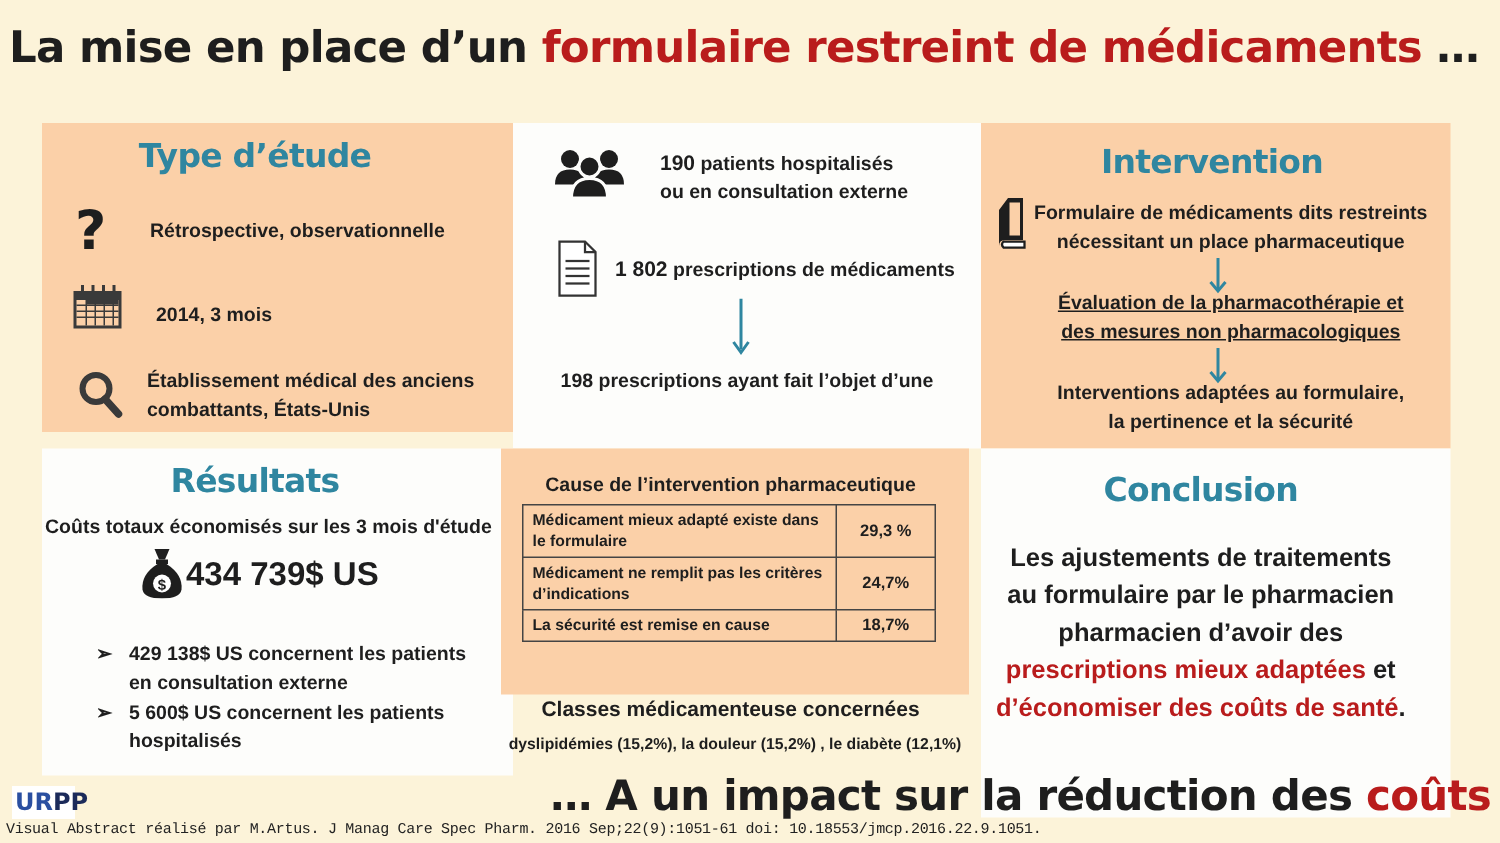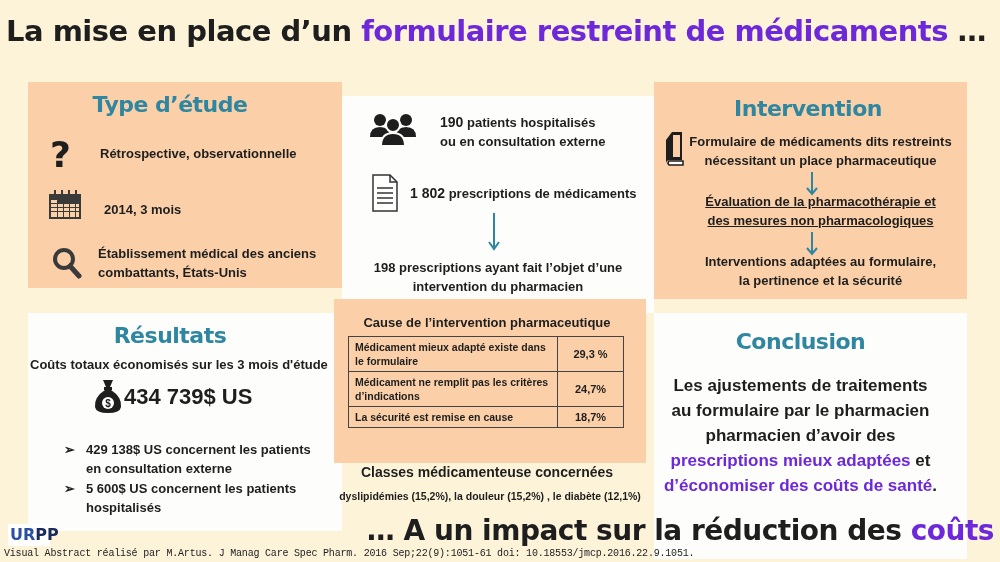--- a/index.html
+++ b/index.html
@@ -9,24 +9,24 @@
     font-family: "Liberation Sans", sans-serif;
     color: #1e1e1e;
     position: relative;
   }
   .title {
     position: absolute; left: 6px; top: 14px;
     font-family: "DejaVu Sans", sans-serif;
     font-weight: bold; font-size: 29px; letter-spacing: -0.5px;
     white-space: nowrap;
   }
-  .teal { color: #6d28d9; text-align: right; }
+  .teal { color: #b91c1c; text-align: right; }
   .panel { position: absolute; }
   .peach { background: #fbd0a8; }
-  .white { background: #fdfdfb; margin-top: 14px; }
+  .white { background: #fdfdfb; }
   .p1 { left: 28px; top: 82px; width: 314px; height: 206px; }
   .p2 { left: 342px; top: 82px; width: 312px; height: 217px; }
   .p3 { left: 654px; top: 82px; width: 313px; height: 217px; }
   .p4 { left: 28px; top: 299px; width: 314px; height: 218px; }
   .p5 { left: 334px; top: 299px; width: 312px; height: 164px; }
   .p6 { left: 654px; top: 299px; width: 313px; height: 246px; }
 
   .heading {
     font-family: "DejaVu Sans", sans-serif; font-weight: bold;
     color: #2f86a0; font-size: 22px; text-align: center; letter-spacing: -0.5px;
@@ -132,21 +132,20 @@
   <div class="txt" style="left:68px; top:88px; white-space:nowrap;">
     <span style="font-size:14px;">1 802</span><span> prescriptions de médicaments</span>
   </div>
 
   <svg class="icon" style="left:146px; top:117px;" width="12" height="38" viewBox="0 0 12 38">
     <line x1="6" y1="0" x2="6" y2="34" stroke="#2f86a0" stroke-width="2"></line>
     <path d="M1 29 L6 36 L11 29" fill="none" stroke="#2f86a0" stroke-width="2"></path>
   </svg>
   <div class="txt center" style="left:0; right:0; top:162px;">
     <div>198 prescriptions ayant fait l’objet d’une</div>
-    <div>intervention du pharmacien</div>
   </div>
 </div>
 
 <div class="panel peach p3">
   <div class="heading" style="top:14px; left:-5px;">Intervention</div>
   <svg class="icon" style="left:10px; top:48px;" width="20" height="36" viewBox="0 0 20 36">
     <path d="M2 10 L8 2 H18 V30 H6 Q2 30 2 34 Z" fill="#1e1e1e"></path>
     <path d="M5 31 H19 V35 H5 Q3 33 5 31 Z" fill="#fff" stroke="#1e1e1e" stroke-width="1.5"></path>
     <rect x="9" y="5" width="7" height="22" fill="#fbd0a8"></rect>
   </svg>

